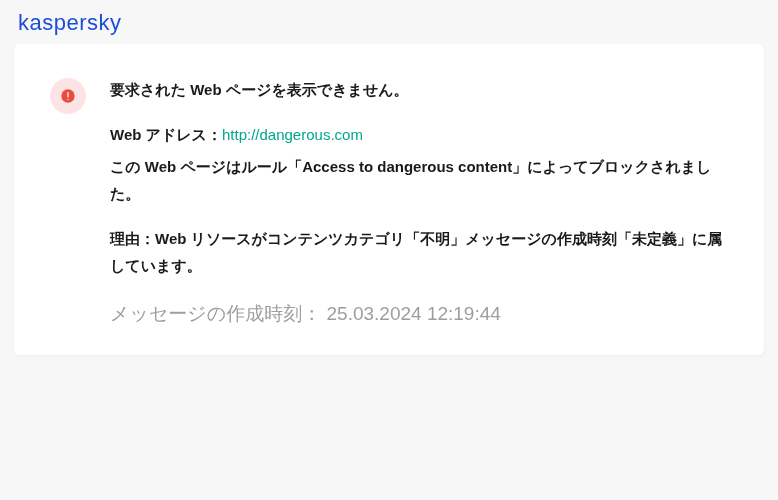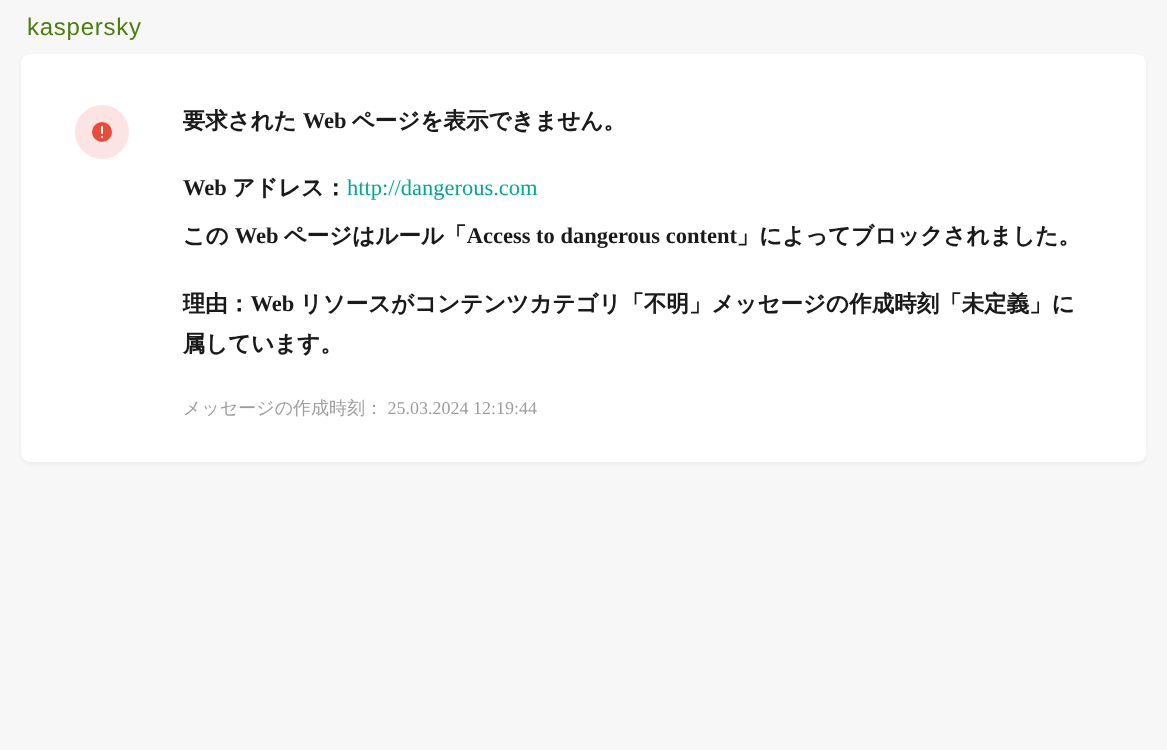--- a/index.html
+++ b/index.html
@@ -7,34 +7,33 @@
       font-family: -apple-system, BlinkMacSystemFont, "Segoe UI", "Meiryo", sans-serif;
       background: #f7f7f7;
       width: 778px;
       height: 500px;
       overflow: hidden;
     }
     .header {
       padding: 10px 18px 8px;
     }
     .logo {
-      color: #4d7c0f;
-      font-size: 16px;
+      color: #1d4ed8;
+      font-size: 22px;
       font-weight: 400;
       letter-spacing: 0.5px;
     }
     .card {
       background: #fff;
       margin: 0 14px;
       border-radius: 6px;
       box-shadow: 0 1px 3px rgba(0,0,0,0.05);
       padding: 32px 36px 24px;
       display: flex;
-      gap: 36px;
-      font-family: Liberation Serif, serif;
+      gap: 24px;
     }
     .icon-col {
       flex-shrink: 0;
       padding-top: 2px;
     }
     .warn-icon {
       width: 36px;
       height: 36px;
       border-radius: 50%;
       background: #fde4e4;
@@ -72,21 +71,21 @@
       color: #1a1a1a;
       font-weight: 700;
     }
     .inline-link {
       color: #00a88e;
       font-weight: 700;
       text-decoration: none;
     }
     .timestamp {
       color: #9e9e9e;
-      font-size: 12px;
+      font-size: 19px;
       margin-top: 4px;
     }
   </style>
 </head>
 <body>
 
 <div class="header">
   <div class="logo">kaspersky</div>
 </div>
 

